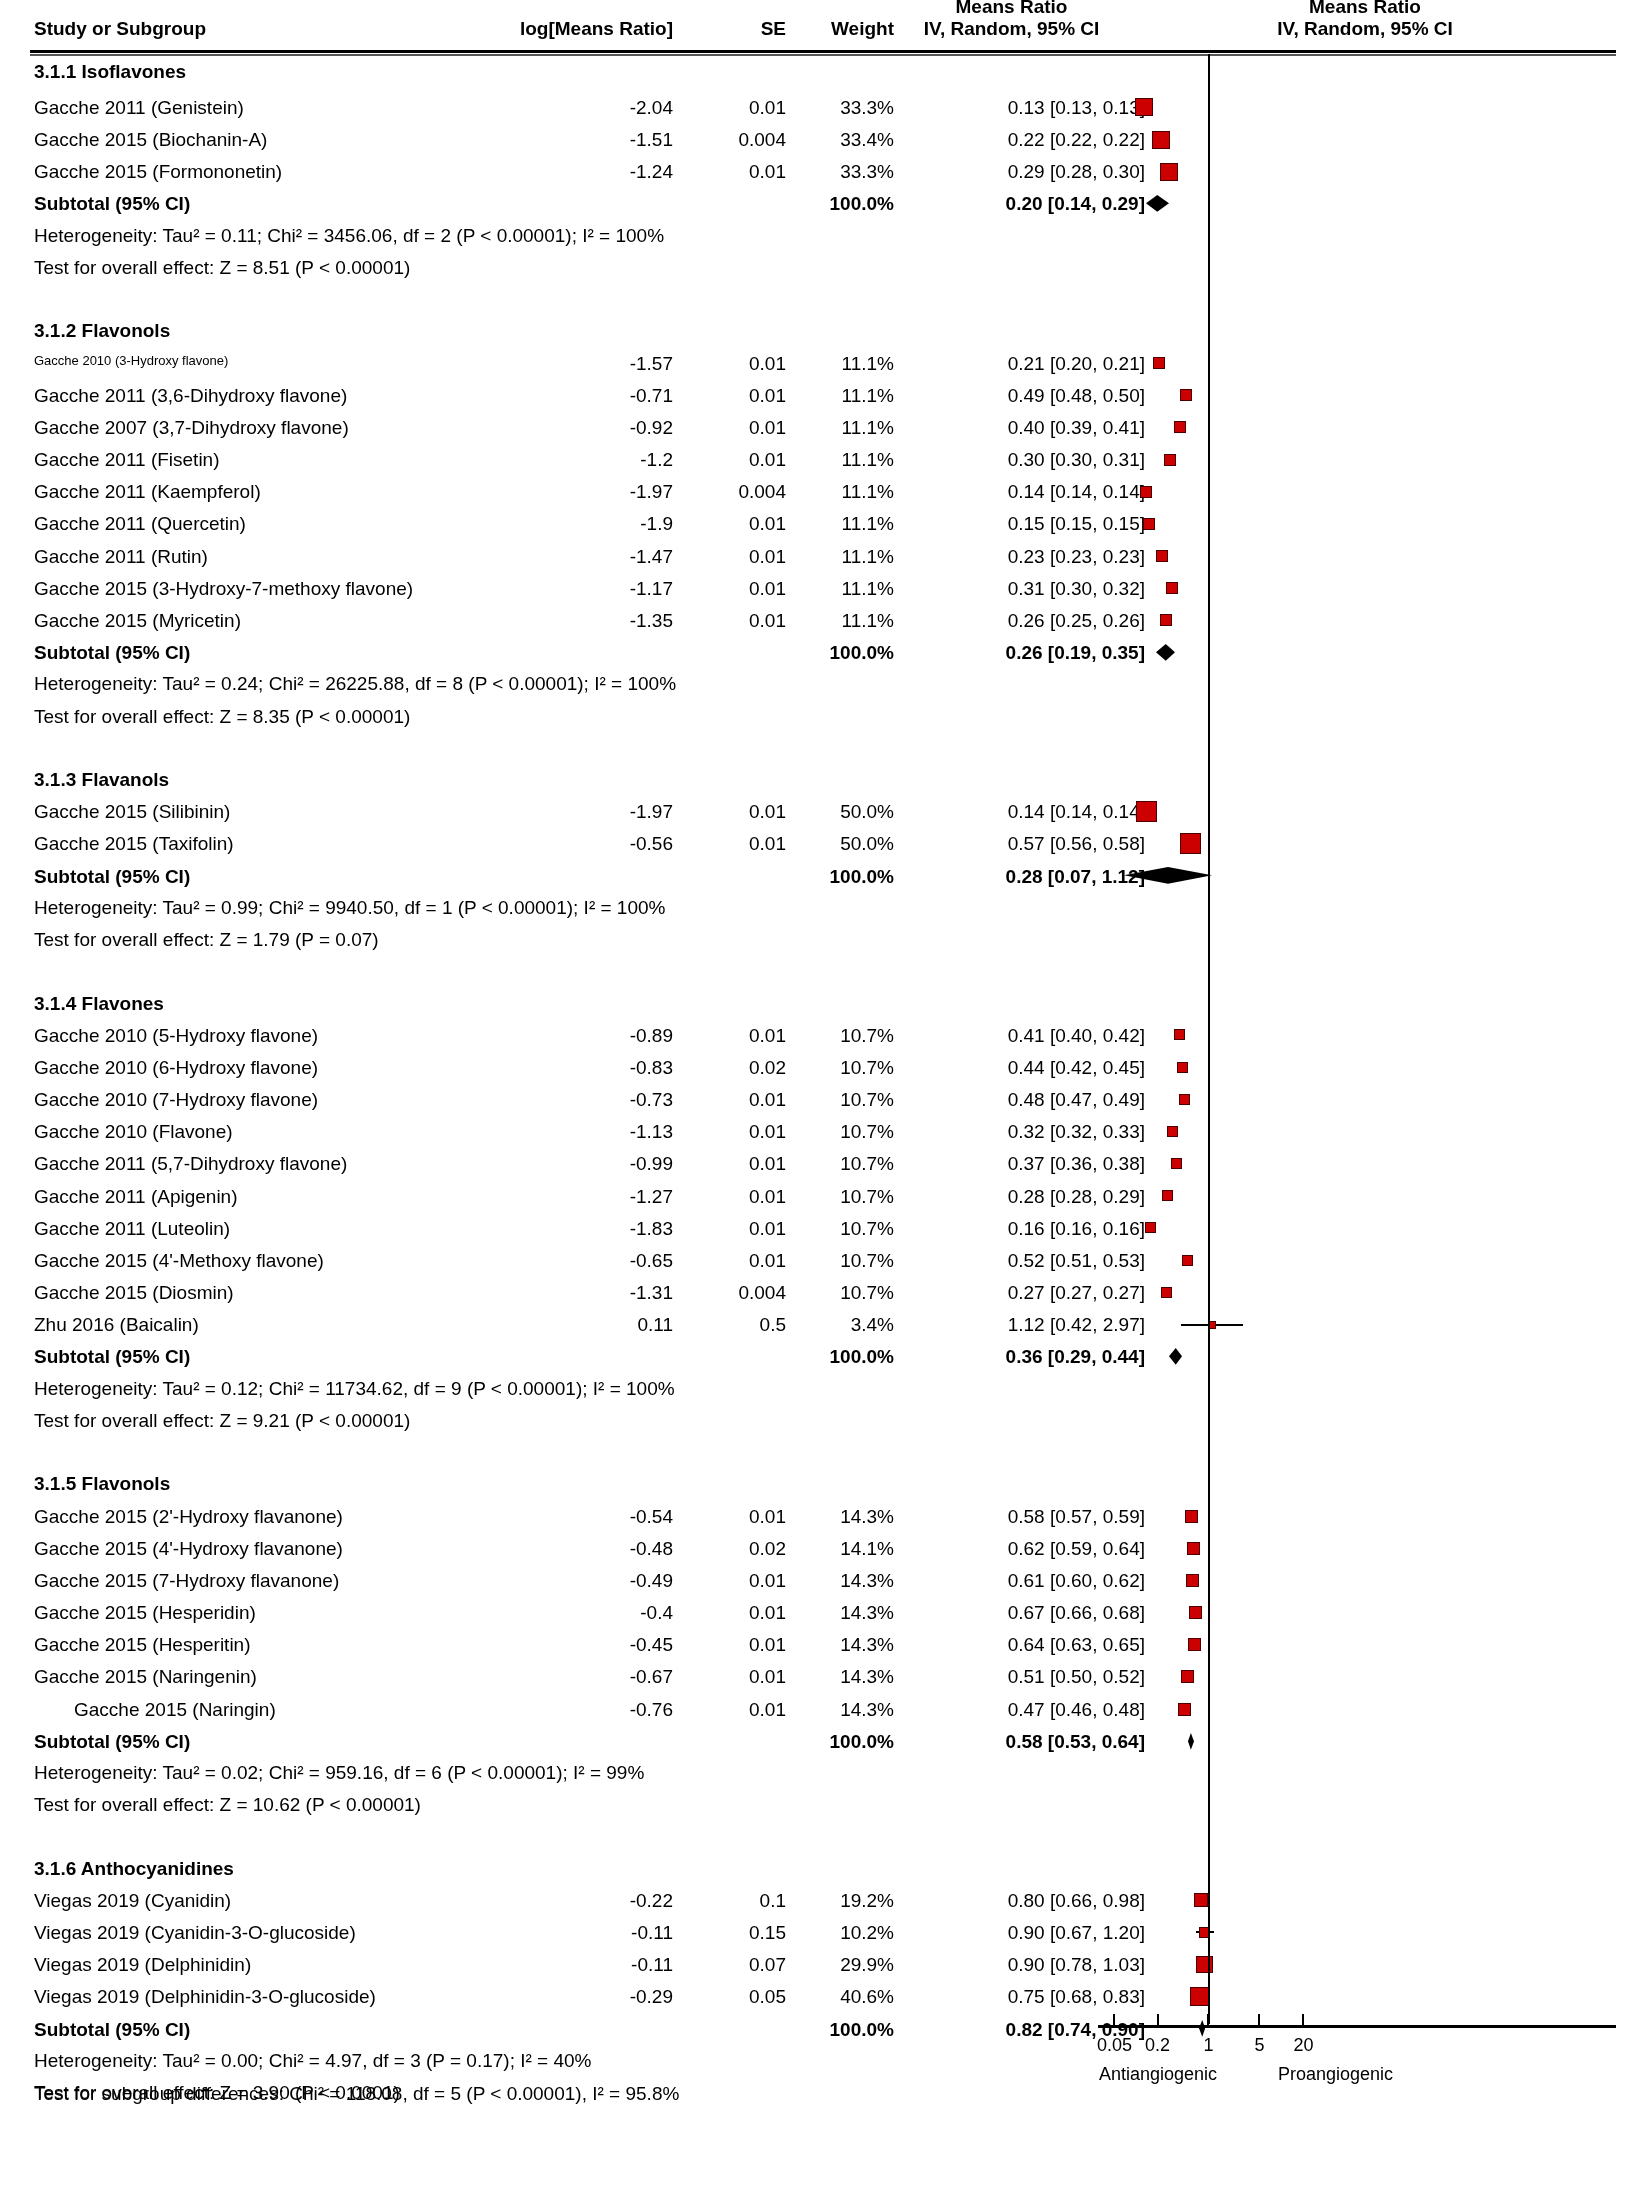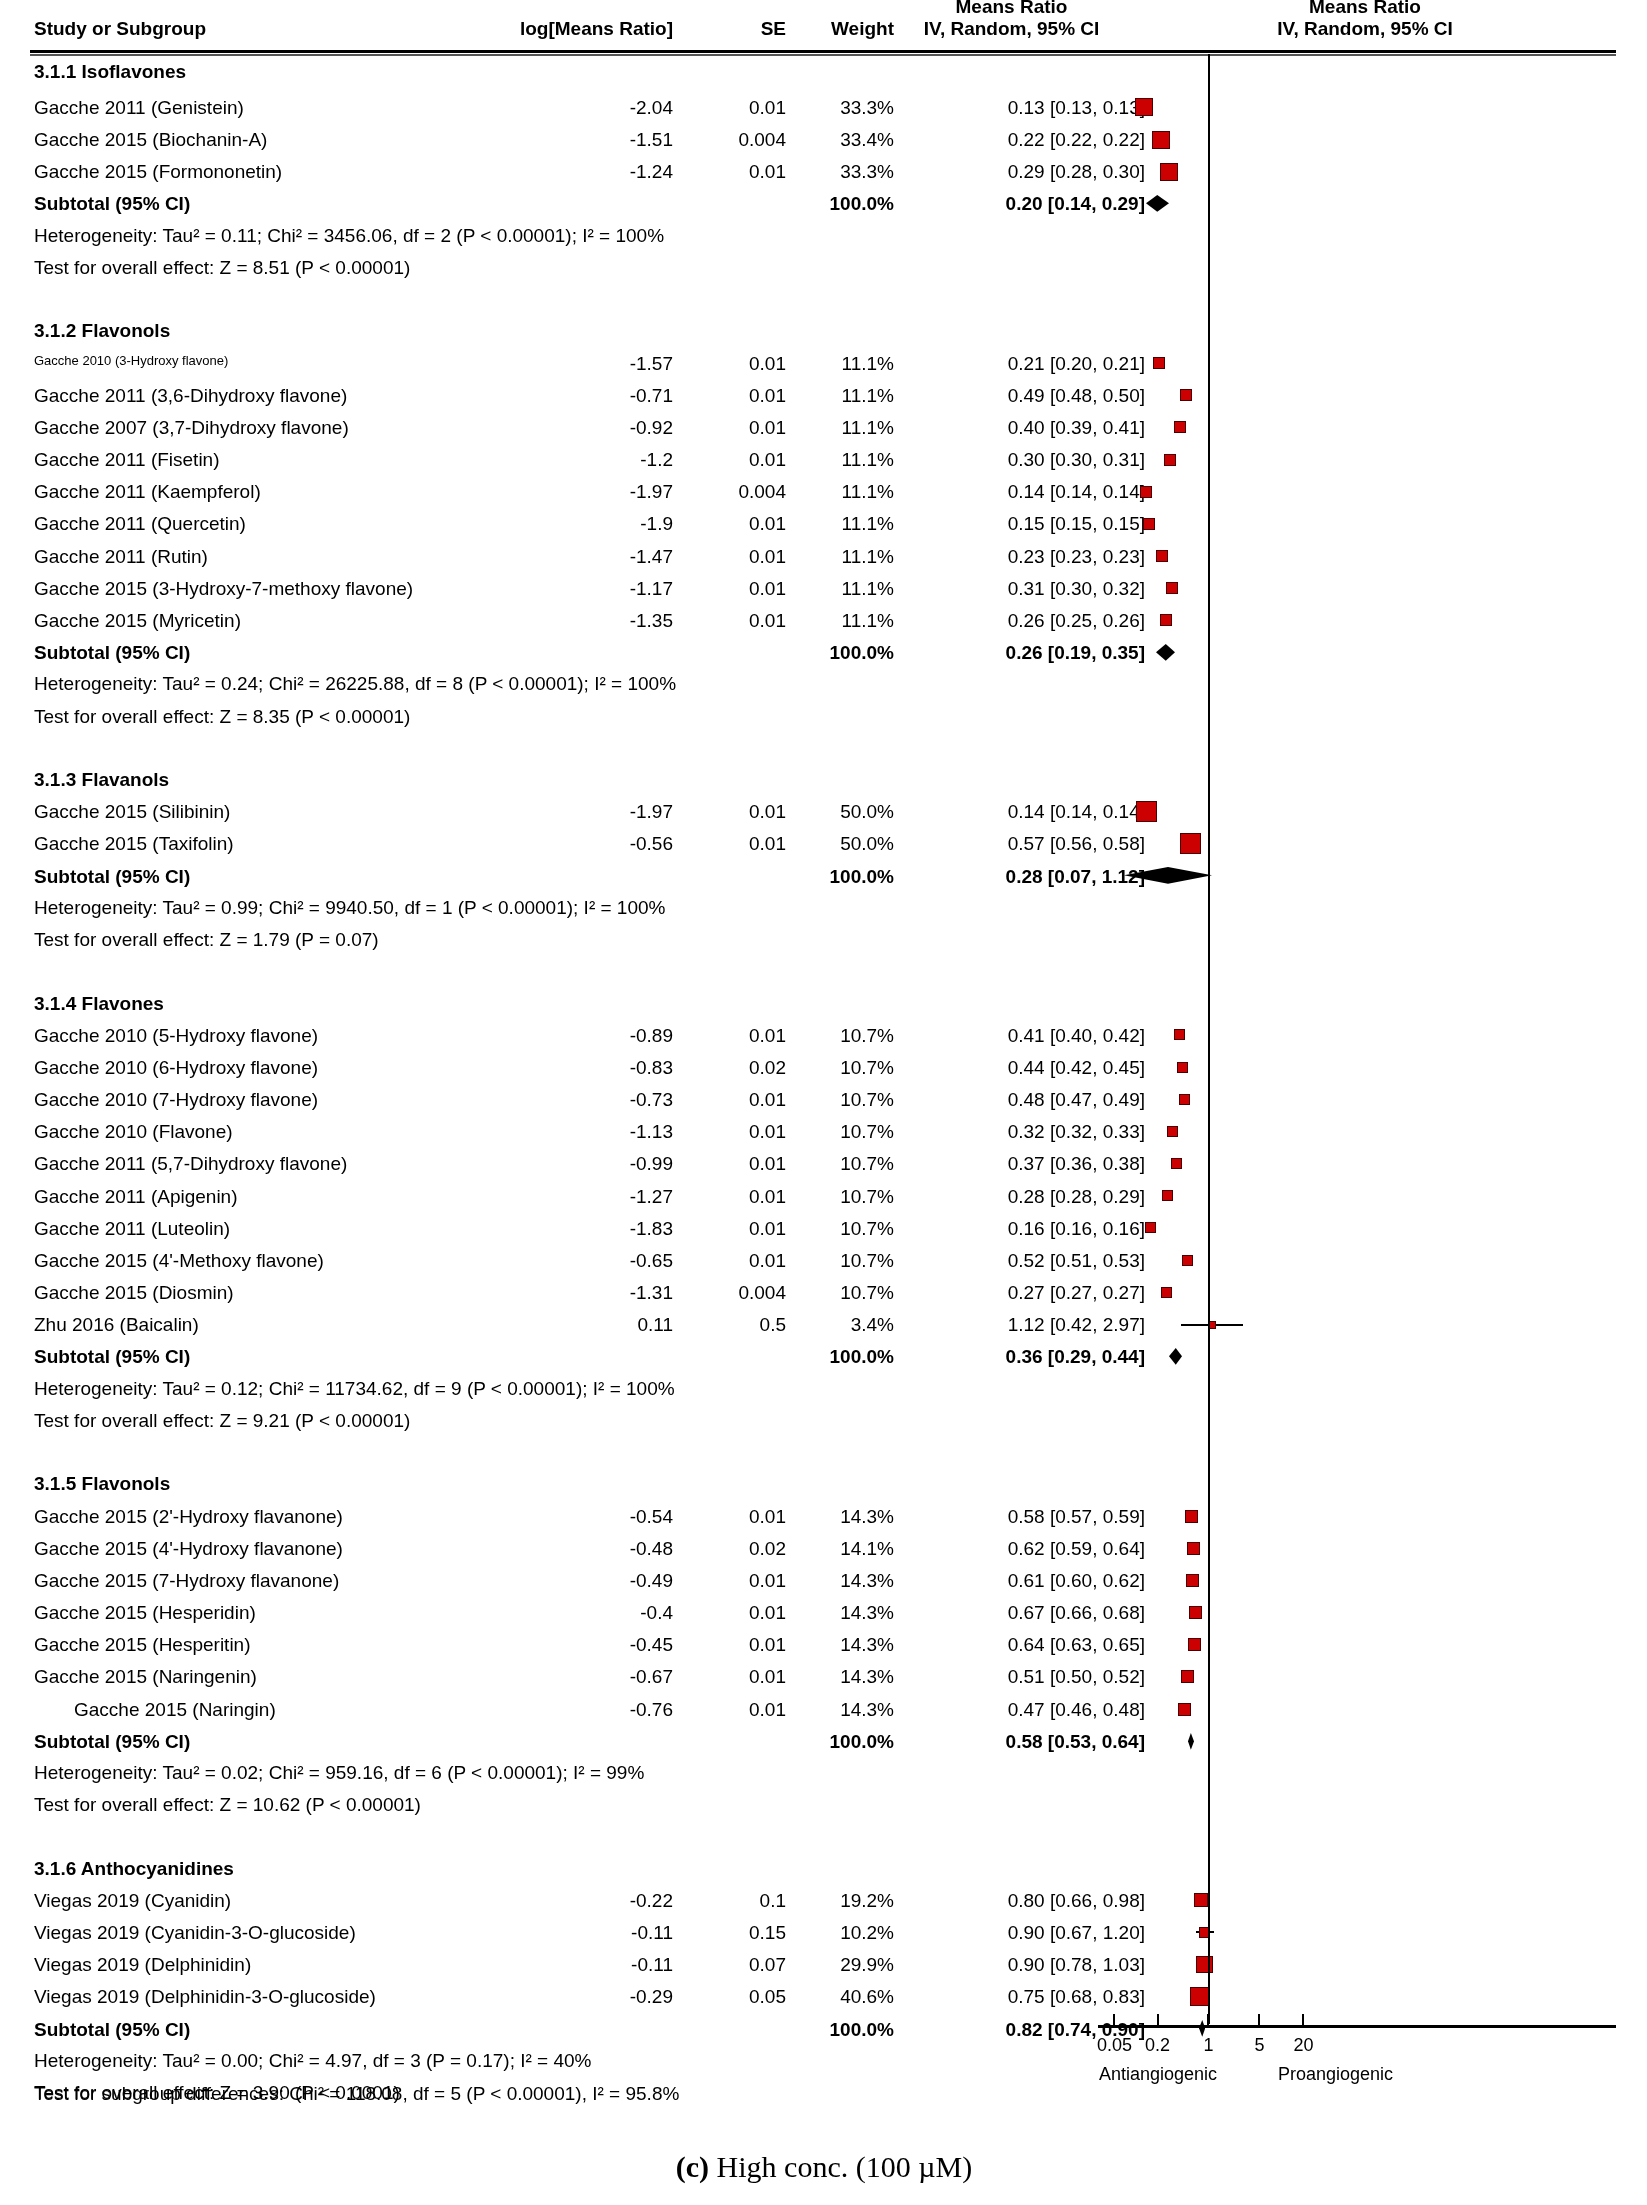--- a/index.html
+++ b/index.html
@@ -336,18 +336,15 @@
       <div class="tick" style="left: 1258px; top: 2014px;"></div>
       <div class="ticklabel" style="left: 1220px; top: 2036px; width: 79px;">5</div>
       <div class="tick" style="left: 1302px; top: 2014px;"></div>
       <div class="ticklabel" style="left: 1264px; top: 2036px; width: 79px;">20</div>
       <div class="axis-note" style="left: 1099px; top: 2065px; width: 109px; text-align: center;">Antiangiogenic</div>
       <div class="axis-note" style="left: 1208px; top: 2065px; width: 255px; text-align: center;">Proangiogenic</div>
     </div>
 
   <div class="stat" style="top:2084px;">Test for subgroup differences: Chi² = 118.08, df = 5 (P &lt; 0.00001), I² = 95.8%</div>
 
-  <div class="caption" style="top:2150px;">
-    <b>(c)</b><span> High conc. (100 µM)</span>
-  </div>
 
 </div>
 
 
 </body></html>

